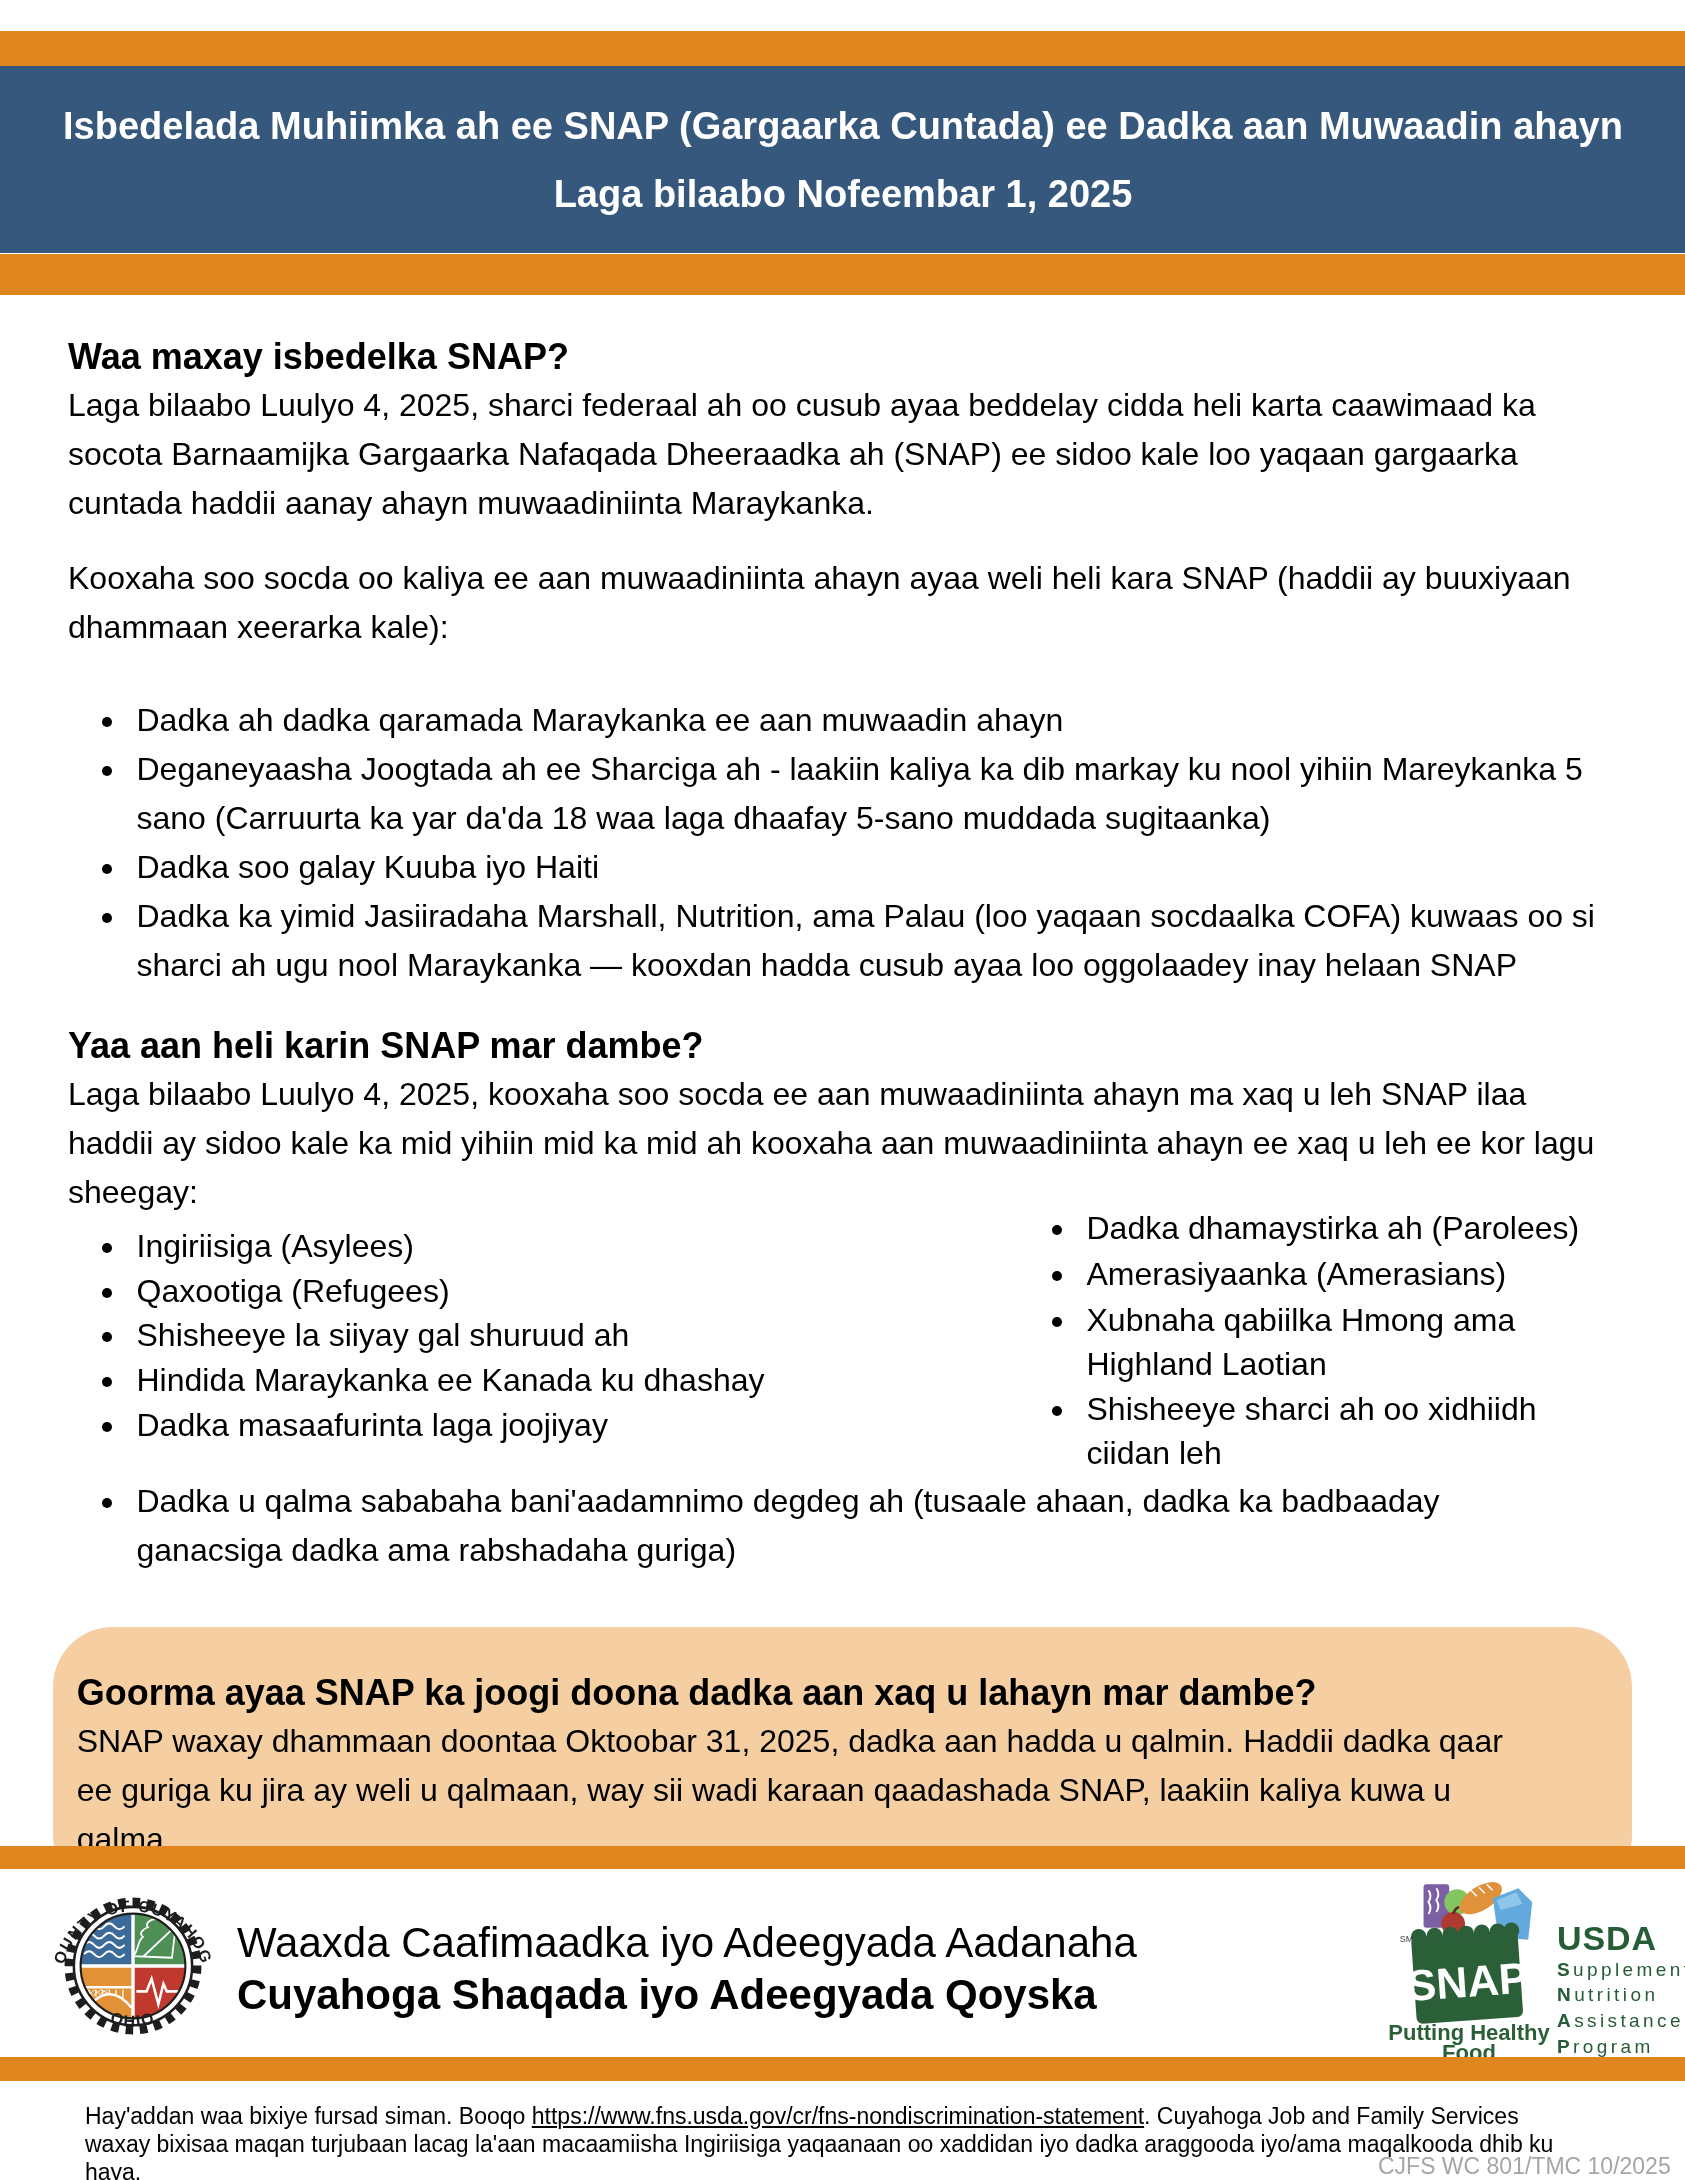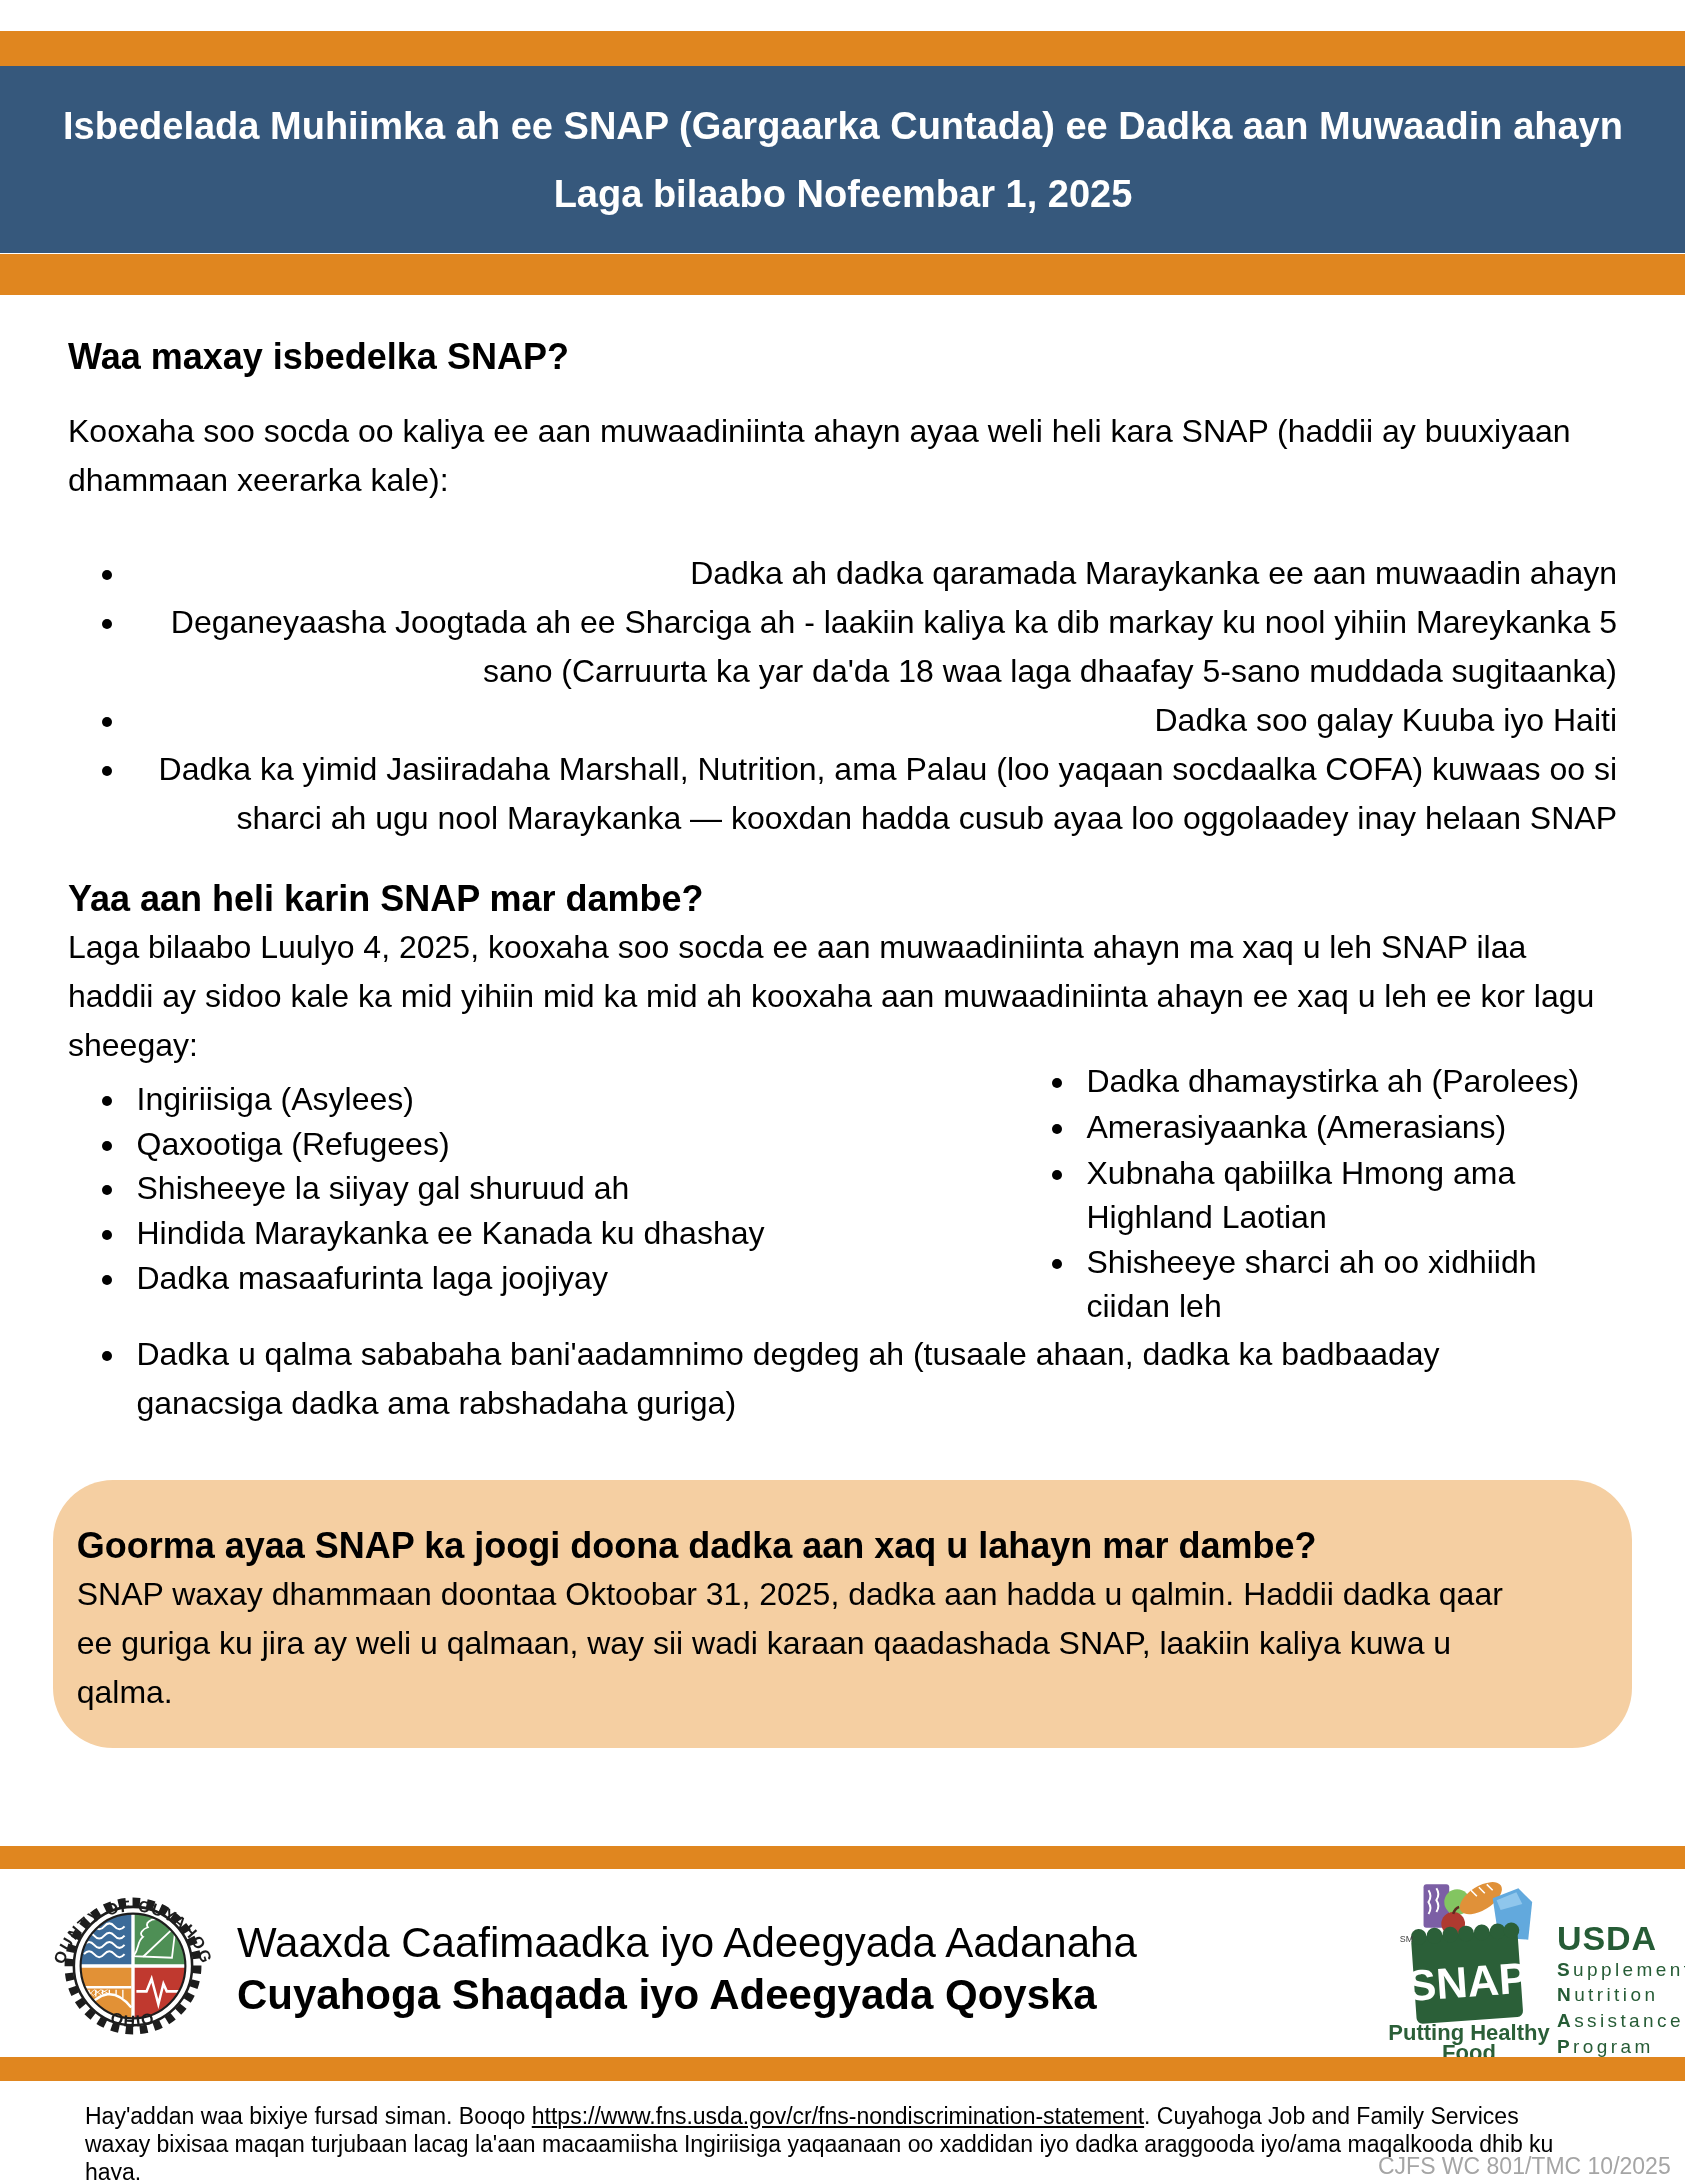--- a/index.html
+++ b/index.html
@@ -21,21 +21,21 @@
     color:#fff;font-weight:bold;font-size:38px;line-height:68px;text-align:center;
   }
 
   main{position:absolute;top:295px;left:68px;width:1549px;font-size:32px;line-height:49px;}
   main h2{font-size:36px;line-height:49px;font-weight:bold;margin:0;}
   #heading-1{margin-top:37px;}
   #para-1{margin:0;}
   #para-2{margin:25.6px 0 0 0;}
   ul{margin:0;padding:0 0 0 60px;list-style:disc outside;}
   #list-1{margin-top:44px;}
-  #list-1 li{padding-left:8.5px;text-align:right;}
+  #list-1 li{padding-left:8.5px;}
   #heading-2{margin-top:31px;}
   #para-3{margin:0;}
   .two-col{display:flex;align-items:flex-start;}
   .two-col ul{line-height:43px;}
   .col-left{width:758px;margin-top:8.5px;}
   .col-left li{margin-bottom:1.7px;padding-left:8.5px;}
   .col-right{flex:1;margin-top:-10.2px;margin-left:132px;line-height:44px!important;}
   .col-right li{margin-bottom:1.7px;padding-left:8.5px;}
   #list-wide{margin-top:0;}
   #list-wide li{max-width:1329px;padding-left:8.5px;}
@@ -75,20 +75,21 @@
 
   <div class="title-band">
     <div>Isbedelada Muhiimka ah ee SNAP (Gargaarka Cuntada) ee Dadka aan Muwaadin ahayn</div>
     <div>Laga bilaabo Nofeembar 1, 2025</div>
   </div>
 
   <div class="bar" id="bar-2"></div>
 
   <main>
     <h2 id="heading-1">Waa maxay isbedelka SNAP?</h2>
+    <p id="para-1">Laga bilaabo Luulyo 4, 2025, sharci federaal ah oo cusub ayaa beddelay cidda heli karta caawimaad ka socota Barnaamijka Gargaarka Nafaqada Dheeraadka ah (SNAP) ee sidoo kale loo yaqaan gargaarka cuntada haddii aanay ahayn muwaadiniinta Maraykanka.</p>
     <p id="para-2">Kooxaha soo socda oo kaliya ee aan muwaadiniinta ahayn ayaa weli heli kara SNAP (haddii ay buuxiyaan dhammaan xeerarka kale):</p>
     <ul id="list-1">
       <li>Dadka ah dadka qaramada Maraykanka ee aan muwaadin ahayn</li>
       <li>Deganeyaasha Joogtada ah ee Sharciga ah - laakiin kaliya ka dib markay ku nool yihiin Mareykanka 5 sano (Carruurta ka yar da'da 18 waa laga dhaafay 5-sano muddada sugitaanka)</li>
       <li>Dadka soo galay Kuuba iyo Haiti</li>
       <li>Dadka ka yimid Jasiiradaha Marshall, Nutrition, ama Palau (loo yaqaan socdaalka COFA) kuwaas oo si sharci ah ugu nool Maraykanka — kooxdan hadda cusub ayaa loo oggolaadey inay helaan SNAP</li>
     </ul>
 
     <h2 id="heading-2">Yaa aan heli karin SNAP mar dambe?</h2>
     <p id="para-3">Laga bilaabo Luulyo 4, 2025, kooxaha soo socda ee aan muwaadiniinta ahayn ma xaq u leh SNAP ilaa haddii ay sidoo kale ka mid yihiin mid ka mid ah kooxaha aan muwaadiniinta ahayn ee xaq u leh ee kor lagu sheegay:</p>

